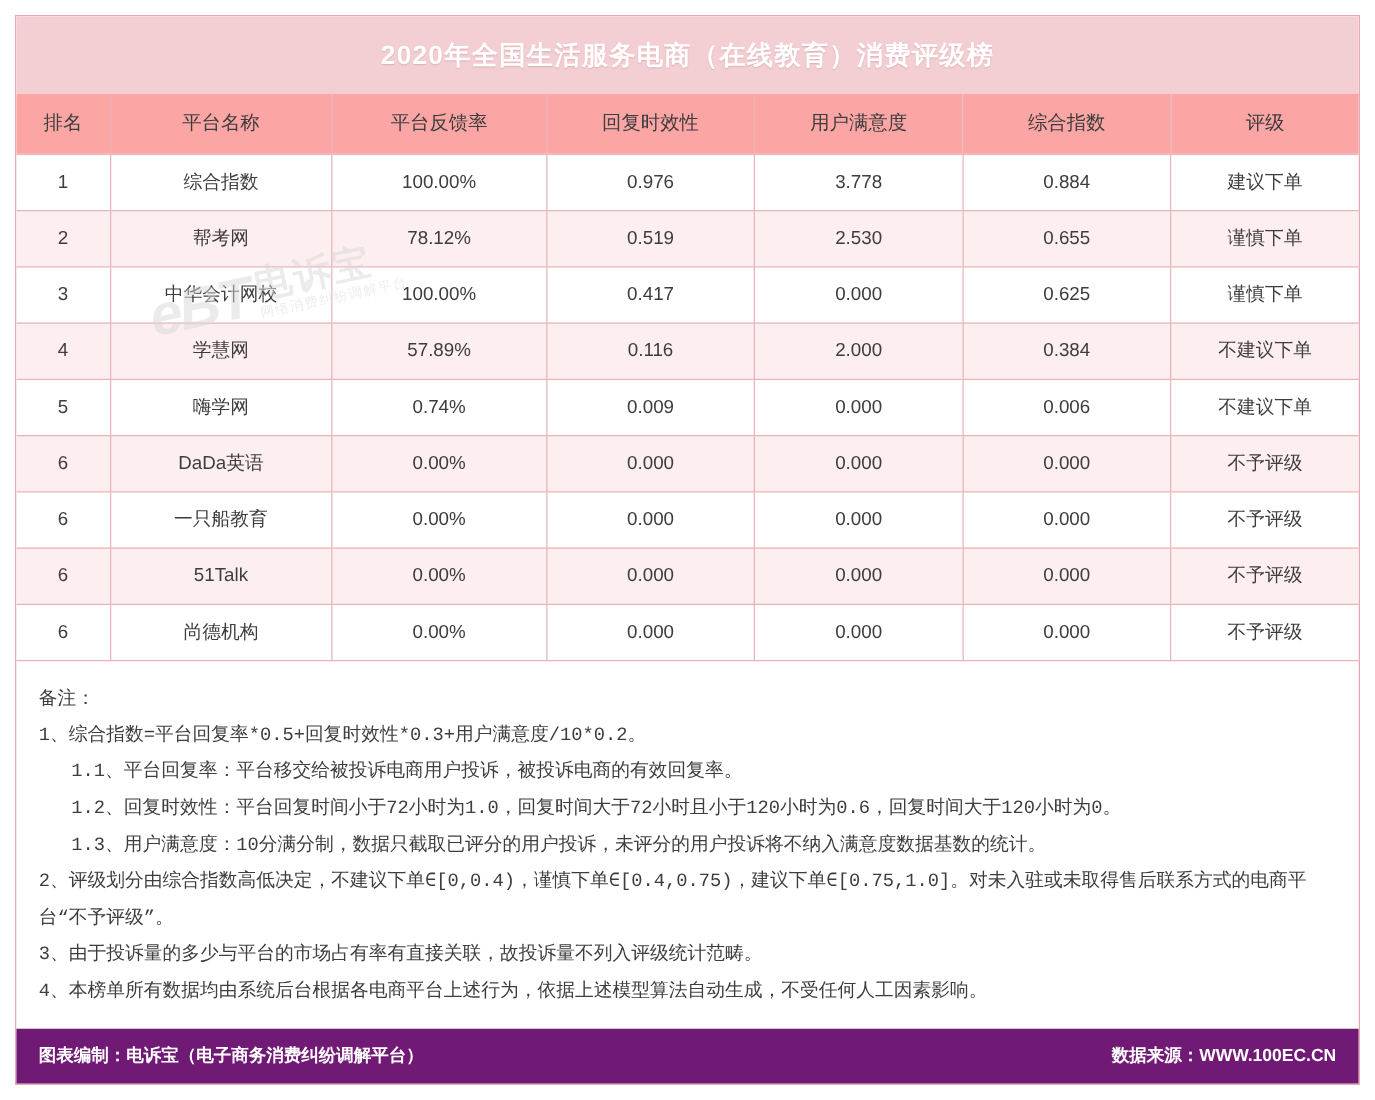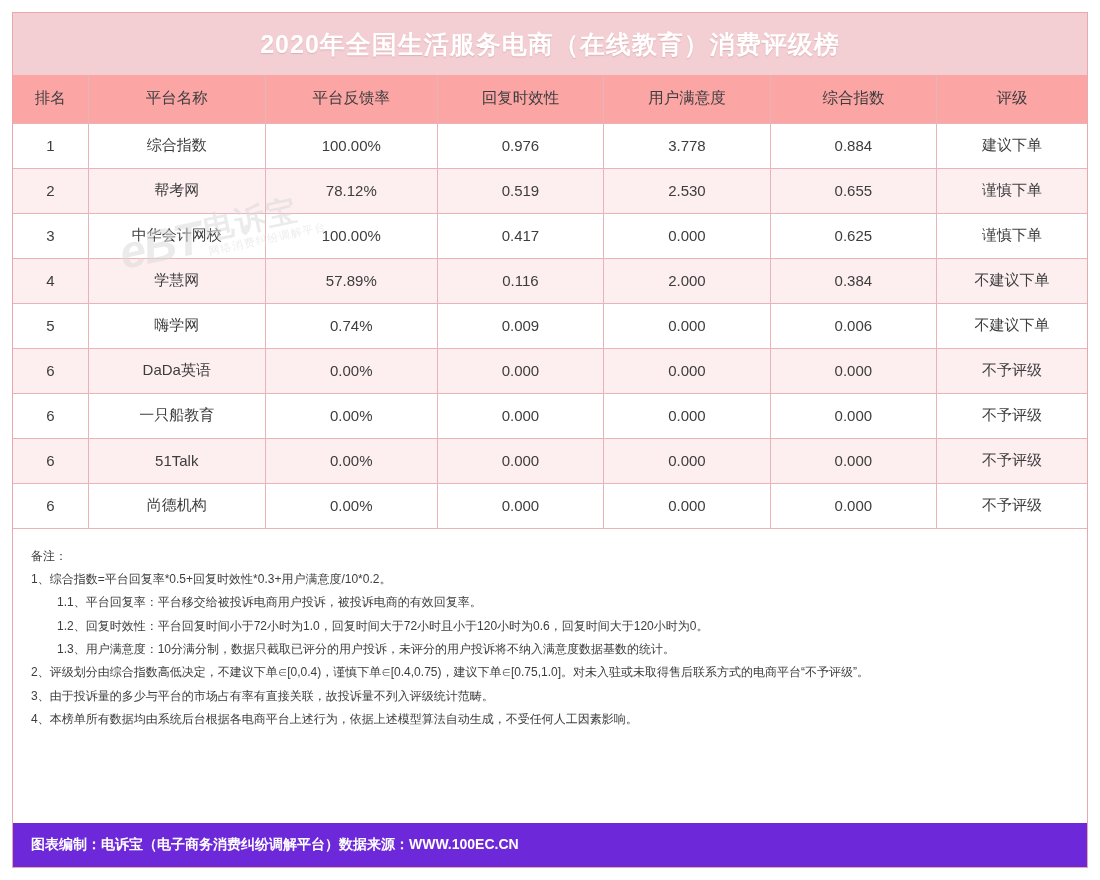--- a/index.html
+++ b/index.html
@@ -35,21 +35,21 @@
   
   .title-bar {
     height: 62px;
     background: #f3ced2;
     display: flex;
     align-items: center;
     justify-content: center;
     flex: 0 0 auto;
   }
   .title-bar .title-text {
-    font-size: 25px;
+    font-size: 21px;
     font-weight: bold;
     color: #ffffff;
     letter-spacing: 1px;
     text-shadow: 0 1px 1px rgba(180,120,125,0.35);
   }
   
   .table-wrap {
     position: relative;
     flex: 0 0 auto;
   }
@@ -121,34 +121,36 @@
   .wm-sub {
     font-size: 11px;
     color: #dcdcdc;
     letter-spacing: 1px;
   }
   
   .notes {
     flex: 1 1 auto;
     padding: 16px 18px 6px 18px;
     box-sizing: border-box;
-    font-size: 12px;
+    font-size: 15px;
     line-height: 1.95;
     color: #3d3d3d;
+    font-family: Liberation Mono, monospace;
   }
   .notes .n-line { white-space: nowrap; }
   .notes .n-indent { padding-left: 26px; }
   .notes .n-wrap { white-space: normal; }
   
   .footer {
     flex: 0 0 auto;
     height: 44px;
-    background: #6d28d9;
+    background: #701a75;
     display: flex;
     align-items: center;
+    justify-content: space-between;
     padding: 0 18px;
     box-sizing: border-box;
     font-size: 14px;
     color: #ffffff;
     font-weight: bold;
   }
   .footer span { color: #ffffff; }
 </style>
 </head>
 <body>

